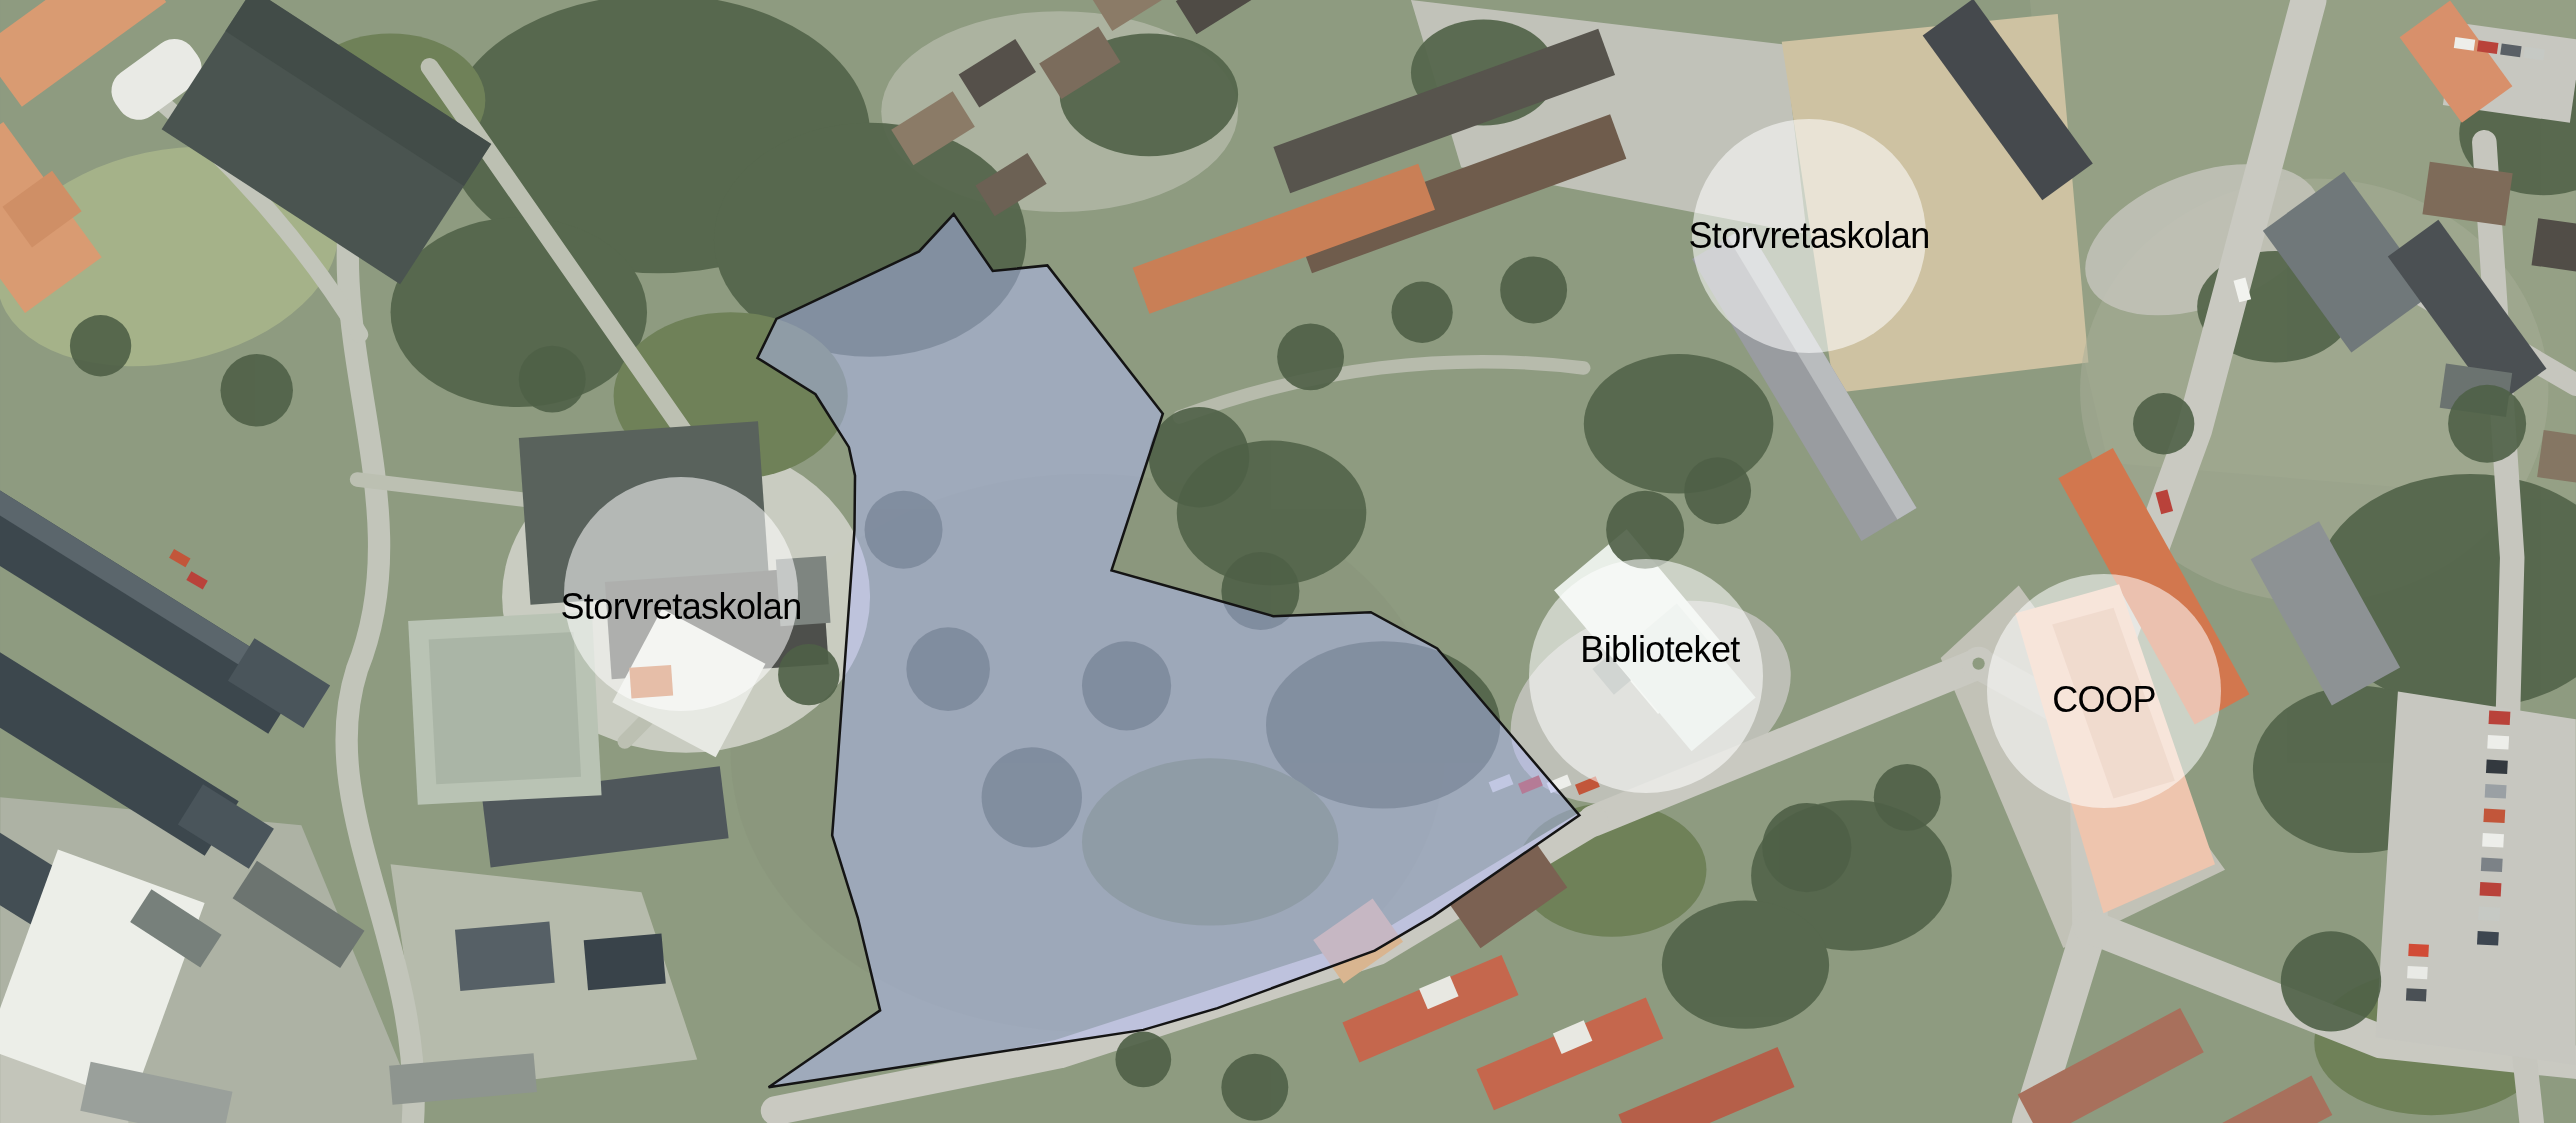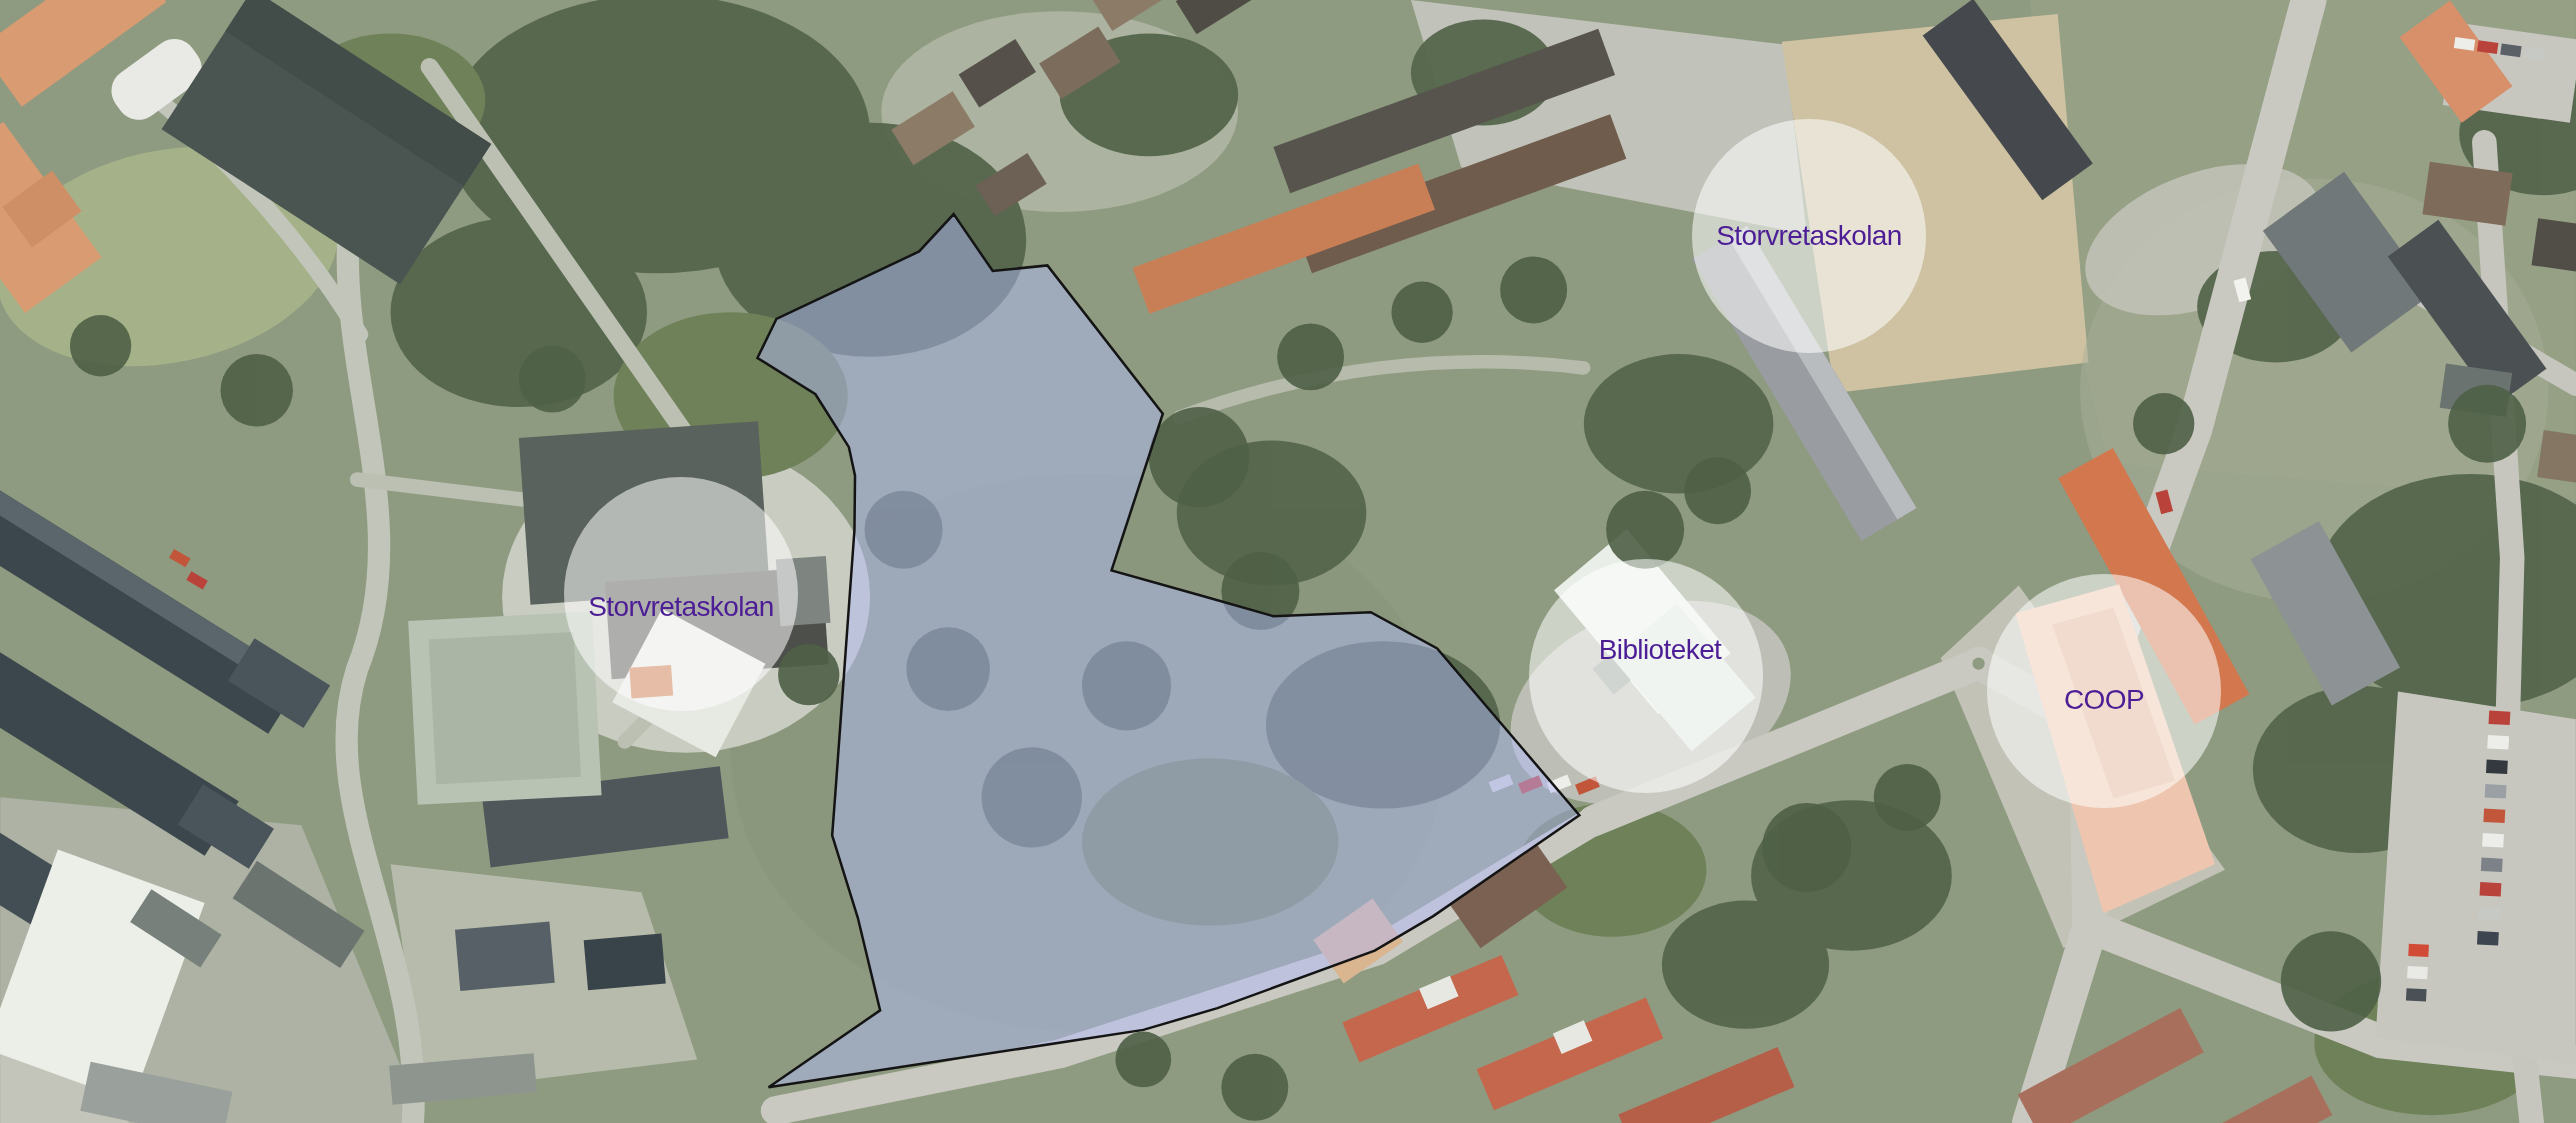--- a/index.html
+++ b/index.html
@@ -3,22 +3,22 @@
 <meta charset="utf-8">
 <style>
   html,body{margin:0;padding:0;background:#222;overflow:hidden;}
   .viewport{position:relative;width:2576px;height:1123px;overflow:hidden;
             font-family:"Liberation Sans", sans-serif;background:#8e9b80;}
   .viewport svg{position:absolute;left:0;top:0;display:block;}
   .poi{position:absolute;width:234px;height:234px;display:flex;
        align-items:center;justify-content:center;pointer-events:none;}
   .poi .disc{position:absolute;left:0;top:0;width:100%;height:100%;
        border-radius:50%;background:rgba(255,255,255,0.55);}
-  .poi span{position:relative;font-size:28px;letter-spacing:-0.6px;
-       color:#4c1d95;white-space:nowrap;}
+  .poi span{position:relative;font-size:36px;letter-spacing:-0.6px;
+       color:#000000;white-space:nowrap;}
   .poi.p-pluggparadiset span{transform:translateY(13.4px);}
   .poi.p-biblioteket span{transform:translateY(-26px);margin-left:28px;}
   .poi.p-coop span{transform:translateY(9px);}
 </style>
 </head>
 <body>
 
 <div class="viewport">
 
   <svg width="2576" height="1123" viewBox="0 0 4619 2014">

